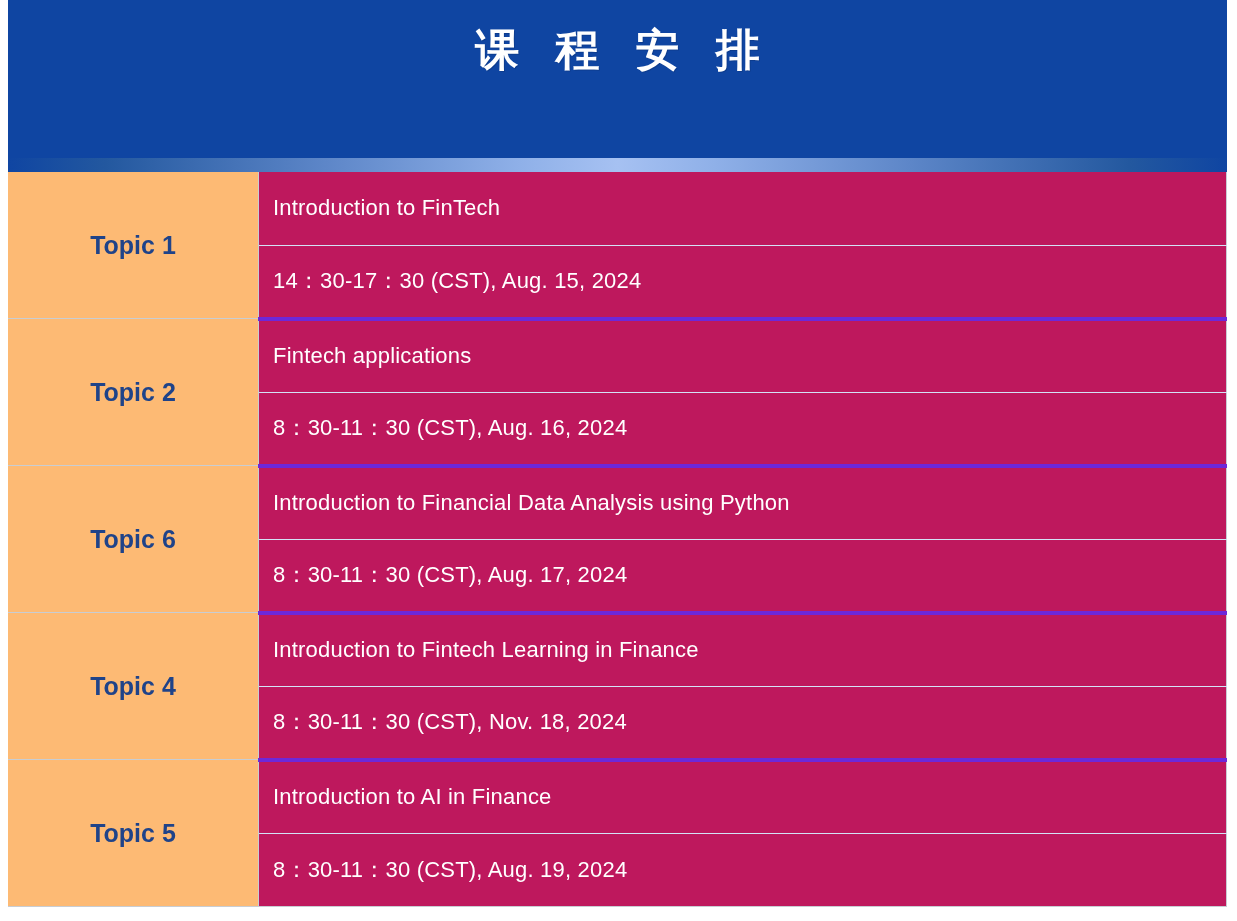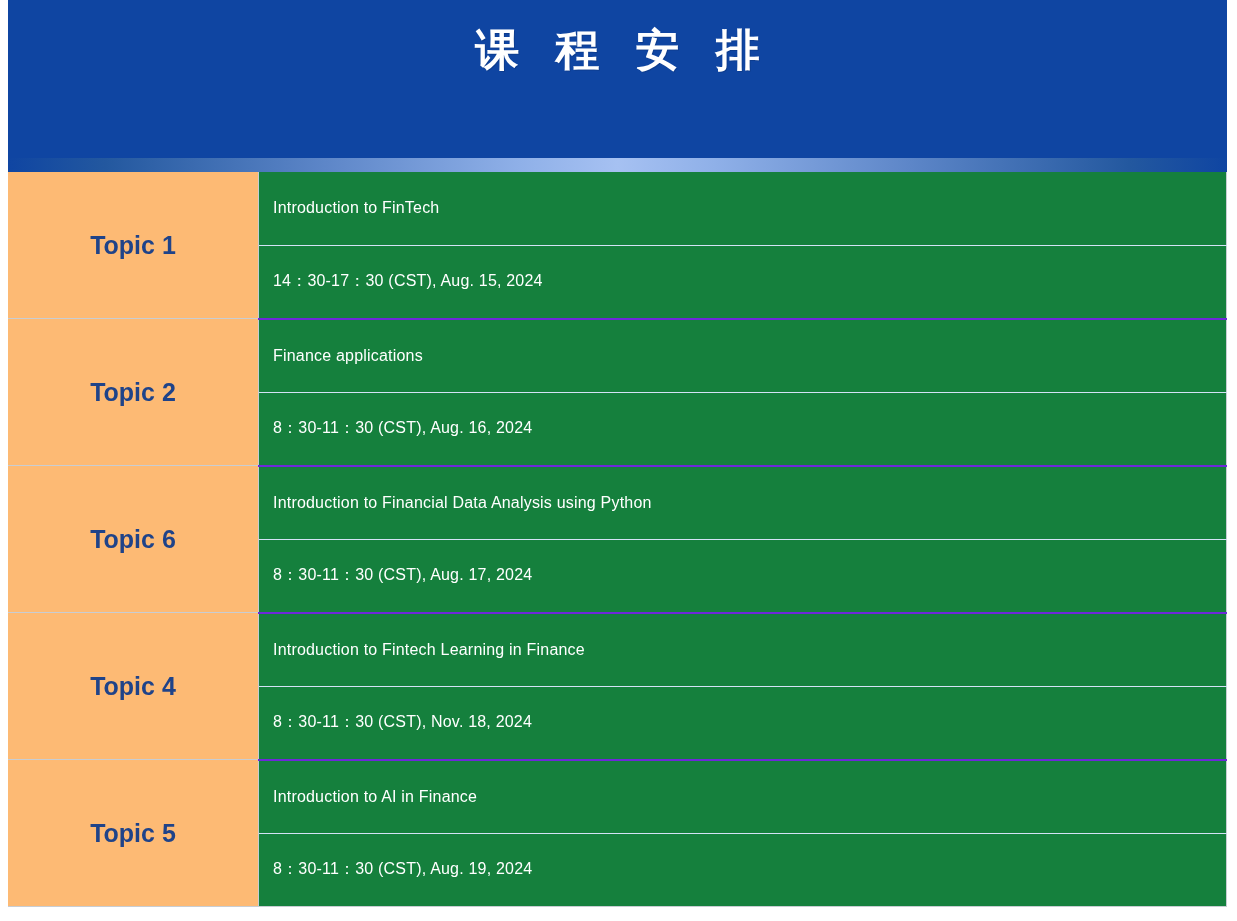--- a/index.html
+++ b/index.html
@@ -95,37 +95,37 @@
     color: #1f4389;
     font-size: 25px;
     font-weight: bold;
     text-align: center;
     border-bottom: 1px solid #c8cdd3;
     border-right: 1px solid #c8cdd3;
     height: 146px;
   }
 
   .detail-cell {
-    background: #15803d;
+    background: #be185d;
     color: #ffffff;
-    font-size: 16px;
+    font-size: 22px;
     font-weight: normal;
     height: 73px;
     padding-left: 14px !important;
     box-sizing: border-box;
     border-right: 1px solid #c8cdd3;
     letter-spacing: 0.2px;
   }
 
   .detail-cell.title-line {
     border-bottom: 1px solid #d4e2f6;
   }
 
   .detail-cell.time-line {
-    border-bottom: 2px solid #6d28d9;
+    border-bottom: 4px solid #6d28d9;
   }
 
   tr:last-child .topic-cell,
   tr:last-child .detail-cell.time-line {
     border-bottom: 1px solid #c8cdd3;
   }
 </style>
 </head>
 <body>
 
@@ -142,21 +142,21 @@
       <tr>
         <td class="topic-cell" rowspan="2">Topic 1</td>
         <td class="detail-cell title-line">Introduction to FinTech</td>
       </tr>
       <tr>
         <td class="detail-cell time-line">14：30-17：30 (CST), Aug. 15, 2024</td>
       </tr>
 
       <tr>
         <td class="topic-cell" rowspan="2">Topic 2</td>
-        <td class="detail-cell title-line">Finance applications</td>
+        <td class="detail-cell title-line">Fintech applications</td>
       </tr>
       <tr>
         <td class="detail-cell time-line">8：30-11：30 (CST), Aug. 16, 2024</td>
       </tr>
 
       <tr>
         <td class="topic-cell" rowspan="2">Topic 6</td>
         <td class="detail-cell title-line">Introduction to Financial Data Analysis using Python</td>
       </tr>
       <tr>

